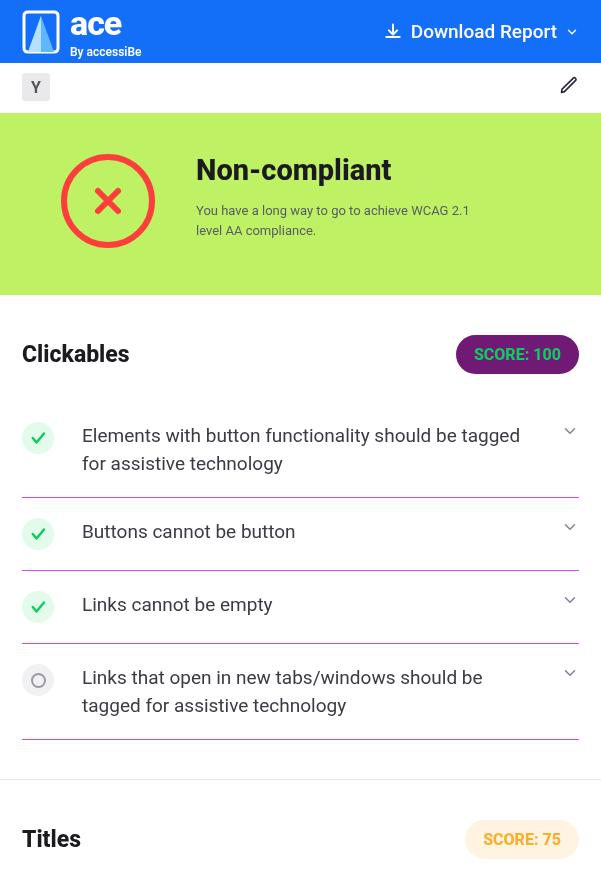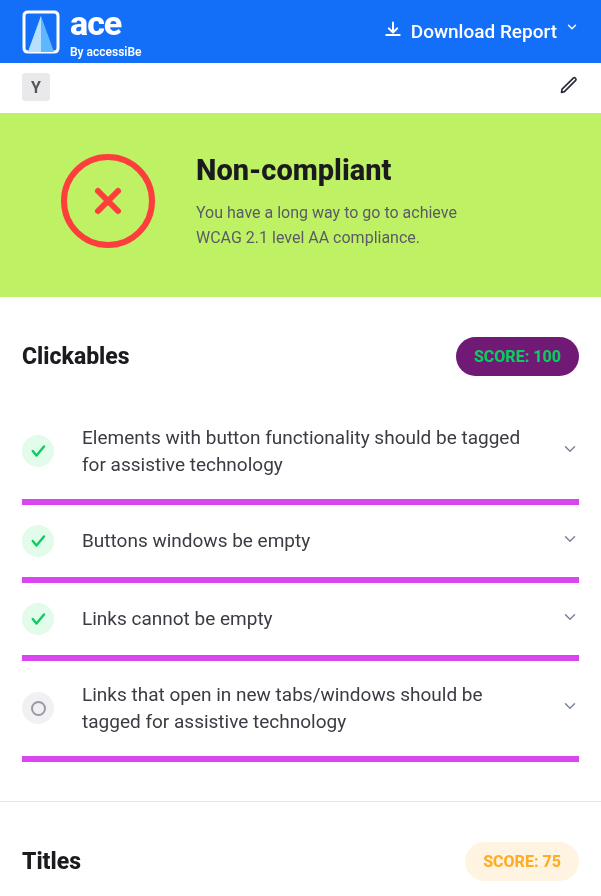--- a/index.html
+++ b/index.html
@@ -19,21 +19,21 @@
   }
   .logo { display: flex; align-items: center; gap: 10px; }
   .logo-mark {
     width: 38px; height: 48px;
     position: relative;
   }
   .logo-text { display: flex; flex-direction: column; line-height: 1; }
   .logo-main { color: #fff; font-weight: 800; font-size: 34px; letter-spacing: -1px; }
   .logo-sub { color: #fff; font-size: 12px; font-weight: 600; margin-top: 6px; }
   .download {
-    display: flex; gap: 8px; color: #fff;
+    display: flex; align-items: center; gap: 8px; color: #fff;
     font-size: 19px; font-weight: 500; cursor: pointer;
   }
   .download svg { display: block; }
 
   .toolbar {
     display: flex; align-items: center; justify-content: space-between;
     padding: 10px 22px 12px 22px;
     background: #fff;
   }
   .chip {
@@ -46,44 +46,44 @@
   .status-card {
     background: #bef264;
     padding: 40px 30px 46px 30px;
     display: flex; align-items: flex-start; gap: 40px;
   }
   .status-icon {
     width: 96px; height: 96px; flex: 0 0 auto; margin-left: 30px;
   }
   .status-text { flex: 1; padding-top: 0; }
   .status-title { font-size: 29px; font-weight: 800; color: #1b1b1f; margin-bottom: 14px; }
-  .status-desc { font-size: 16px; color: #5b5b66; line-height: 1.55; max-width: 300px; }
+  .status-desc { font-size: 13px; color: #5b5b66; line-height: 1.55; max-width: 300px; }
 
   .section {
     padding: 40px 22px 15px 22px;
   }
   .section + .section {
     border-top: 1px solid #E7E7EC;
     margin-top: 24px;
   }
   .section-head {
     display: flex; align-items: center; justify-content: space-between;
     margin-bottom: 28px;
   }
   .section-title { font-size: 23px; font-weight: 800; color: #1b1b1f; }
   .score-pill {
     font-size: 16px; font-weight: 800; padding: 10px 18px; border-radius: 999px;
   }
   .score-green { background: #701a75; color: #09CE5D; }
   .score-orange { background: #FFF4E2; color: #FFAD29; }
 
   .rule {
-    display: flex; align-items: center; gap: 28px;
+    display: flex; gap: 28px;
     padding: 20px 0;
-    border-bottom: 6px solid #d946ef;
+    border-bottom: 1px solid #d946ef;
     cursor: pointer;
   }
   .rule-icon {
     width: 32px; height: 32px; border-radius: 50%; flex: 0 0 auto;
     display: flex; align-items: center; justify-content: center;
   }
   .rule-pass { background: #E2FBEB; color: #09CE5D; }
   .rule-neutral { background: #F1F1F4; color: #9a9aa6; }
   .rule-neutral-ring {
     width: 15px; height: 15px; border-radius: 50%; border: 2px solid #9a9aa6;
@@ -167,21 +167,21 @@
         <div class="rule-chevron"><svg width="18" height="18" viewBox="0 0 24 24" fill="none" stroke="currentColor" stroke-width="2" stroke-linecap="round" stroke-linejoin="round">
             <polyline points="6 9 12 15 18 9"></polyline>
           </svg></div>
       </div>
       <div class="rule">
         <div class="rule-icon rule-pass">
           <svg width="18" height="18" viewBox="0 0 24 24" fill="none" stroke="currentColor" stroke-width="3.2" stroke-linecap="round" stroke-linejoin="round">
             <polyline points="5 12 10 18 20 6"></polyline>
           </svg>
         </div>
-        <div class="rule-text">Buttons windows be empty</div>
+        <div class="rule-text">Buttons cannot be button</div>
         <div class="rule-chevron"><svg width="18" height="18" viewBox="0 0 24 24" fill="none" stroke="currentColor" stroke-width="2" stroke-linecap="round" stroke-linejoin="round">
             <polyline points="6 9 12 15 18 9"></polyline>
           </svg></div>
       </div>
       <div class="rule">
         <div class="rule-icon rule-pass">
           <svg width="18" height="18" viewBox="0 0 24 24" fill="none" stroke="currentColor" stroke-width="3.2" stroke-linecap="round" stroke-linejoin="round">
             <polyline points="5 12 10 18 20 6"></polyline>
           </svg>
         </div>

